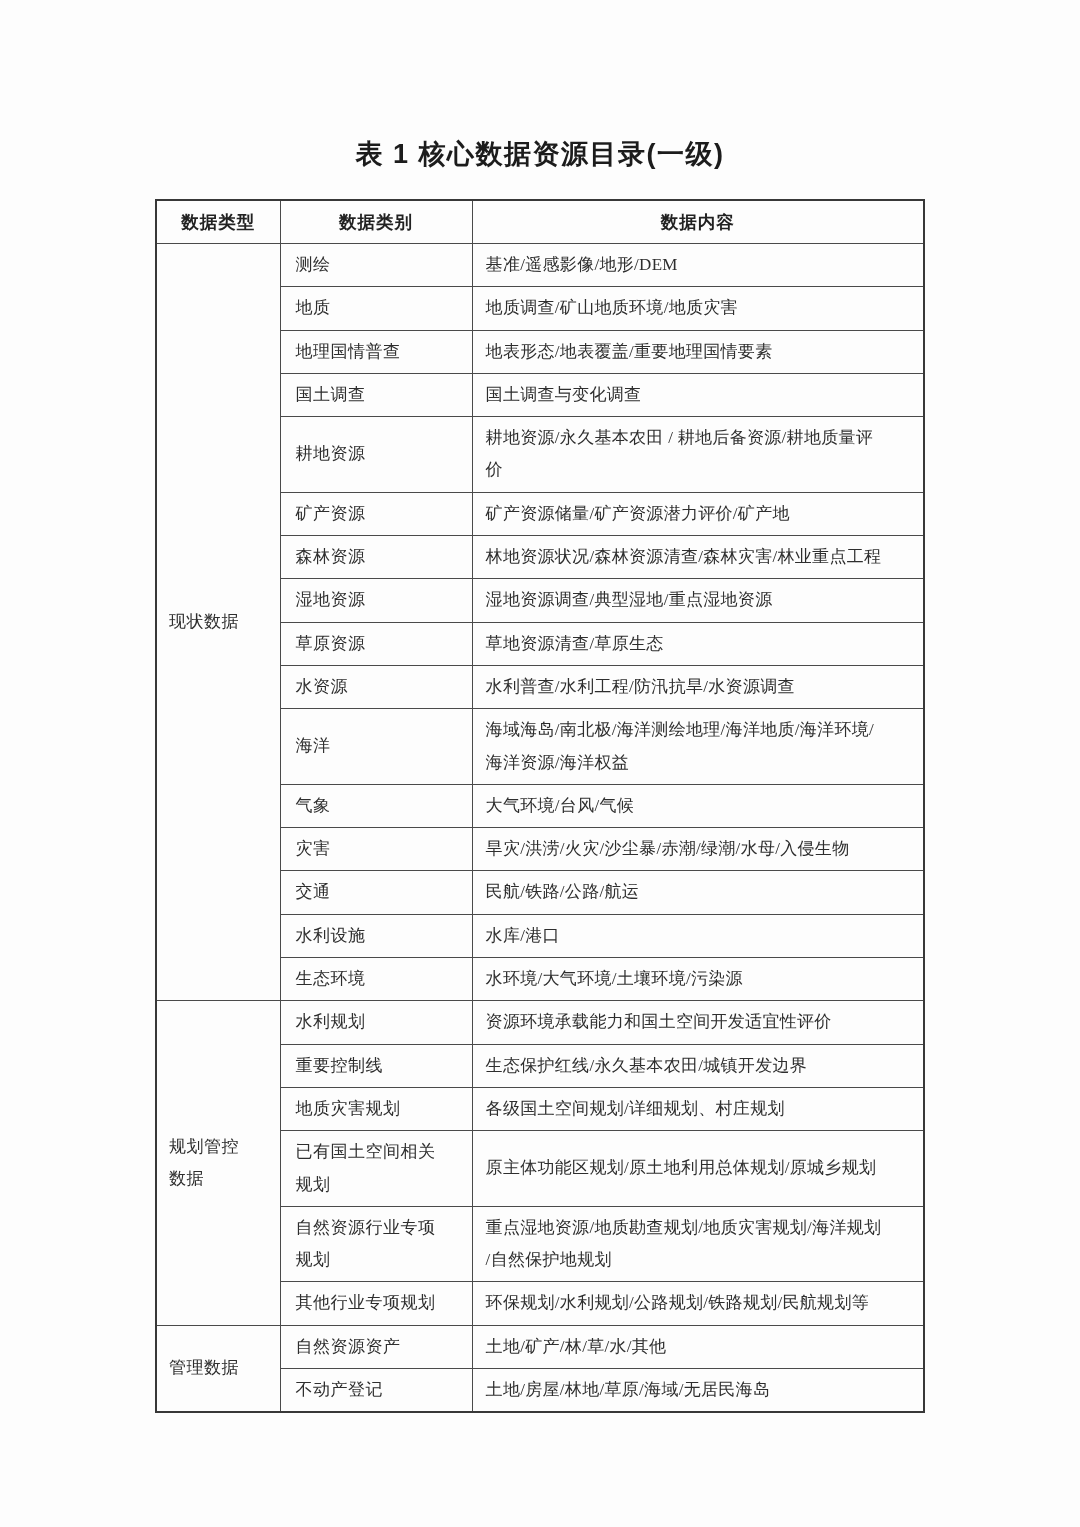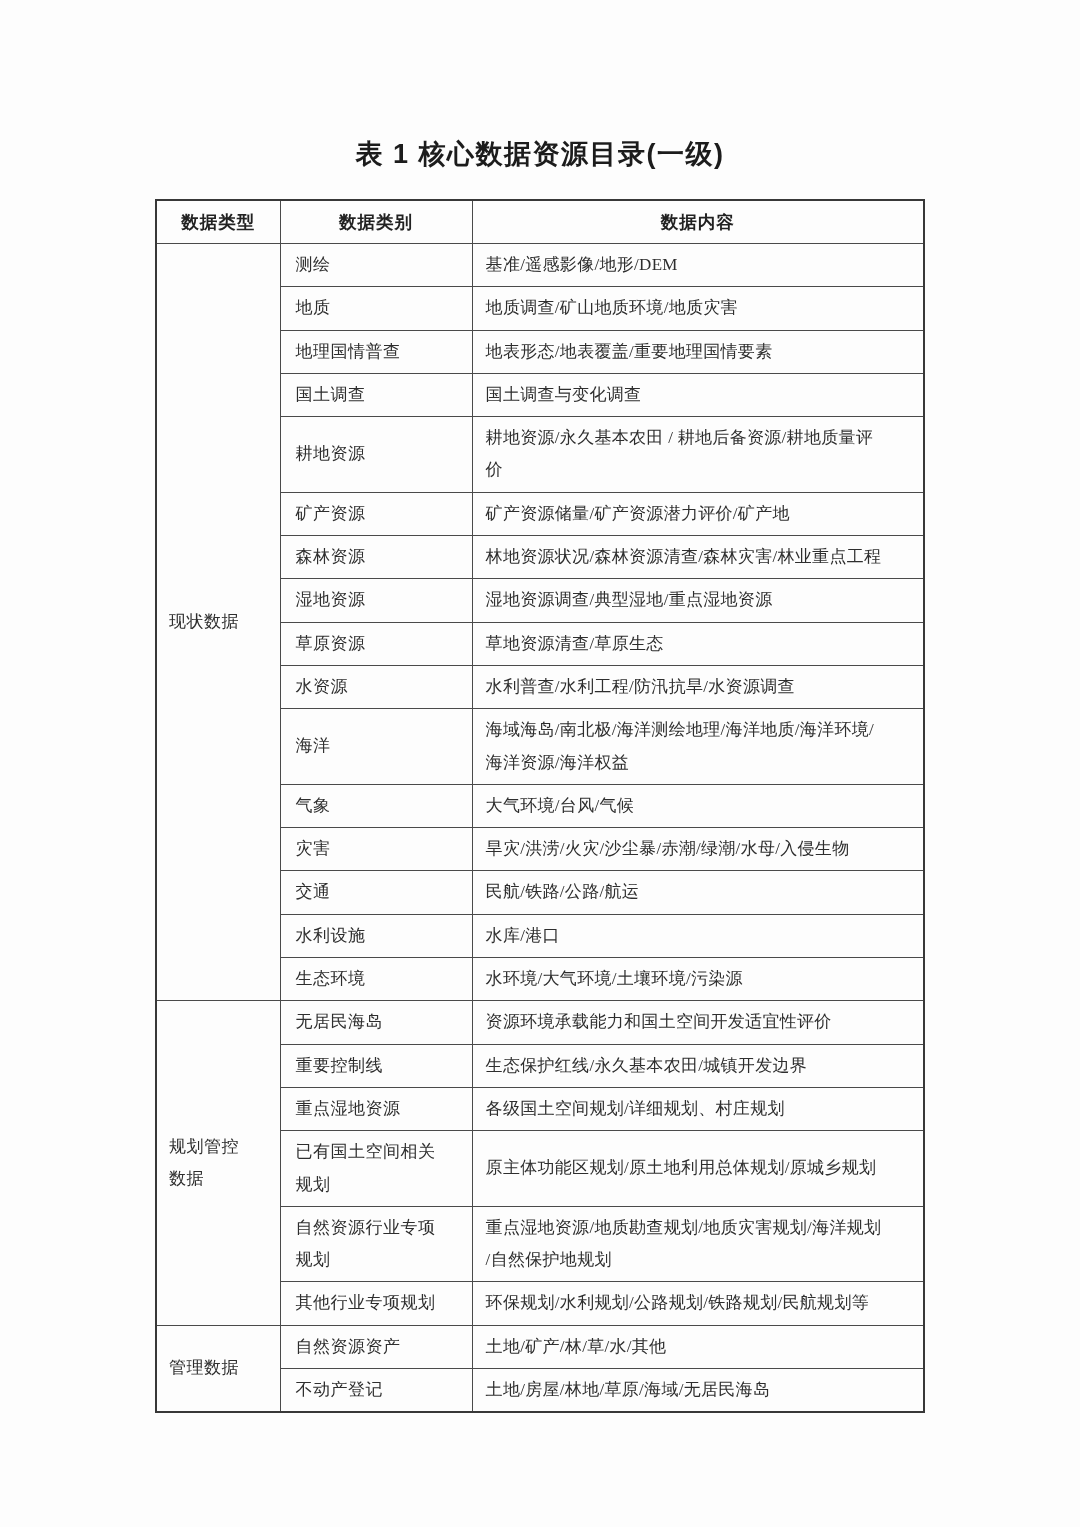--- a/index.html
+++ b/index.html
@@ -144,29 +144,29 @@
         <td class="content-cell">水库/港口</td>
       </tr>
       <tr>
         <td class="cat-cell">生态环境</td>
         <td class="content-cell">水环境/大气环境/土壤环境/污染源</td>
       </tr>
 
       <tr>
         <td class="type-cell" rowspan="6">规划管控
 数据</td>
-        <td class="cat-cell">无居民海岛</td>
+        <td class="cat-cell">水利规划</td>
         <td class="content-cell">资源环境承载能力和国土空间开发适宜性评价</td>
       </tr>
       <tr>
         <td class="cat-cell">重要控制线</td>
         <td class="content-cell">生态保护红线/永久基本农田/城镇开发边界</td>
       </tr>
       <tr>
-        <td class="cat-cell">重点湿地资源</td>
+        <td class="cat-cell">地质灾害规划</td>
         <td class="content-cell">各级国土空间规划/详细规划、村庄规划</td>
       </tr>
       <tr>
         <td class="cat-cell">已有国土空间相关
 规划</td>
         <td class="content-cell">原主体功能区规划/原土地利用总体规划/原城乡规划</td>
       </tr>
       <tr>
         <td class="cat-cell">自然资源行业专项
 规划</td>

